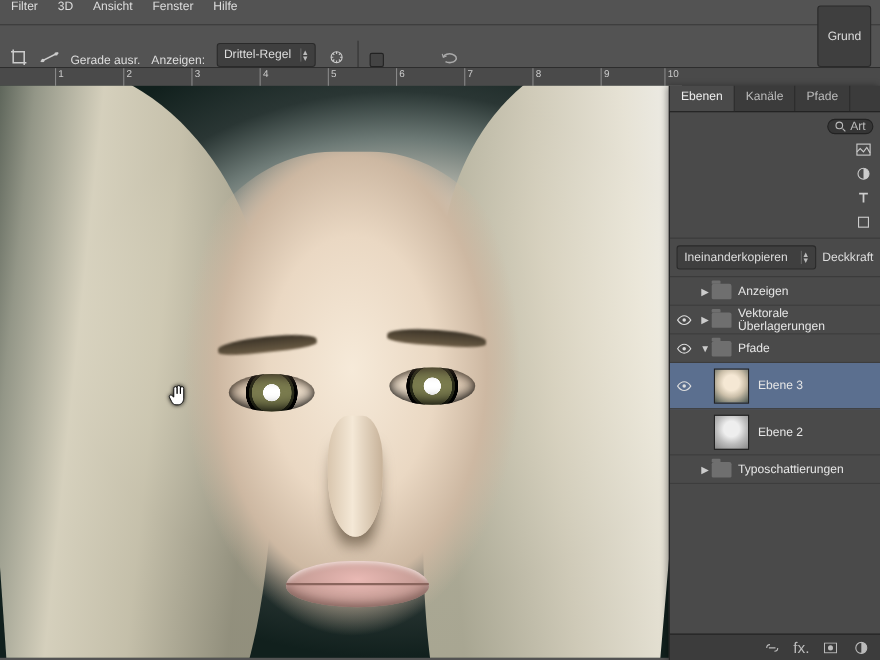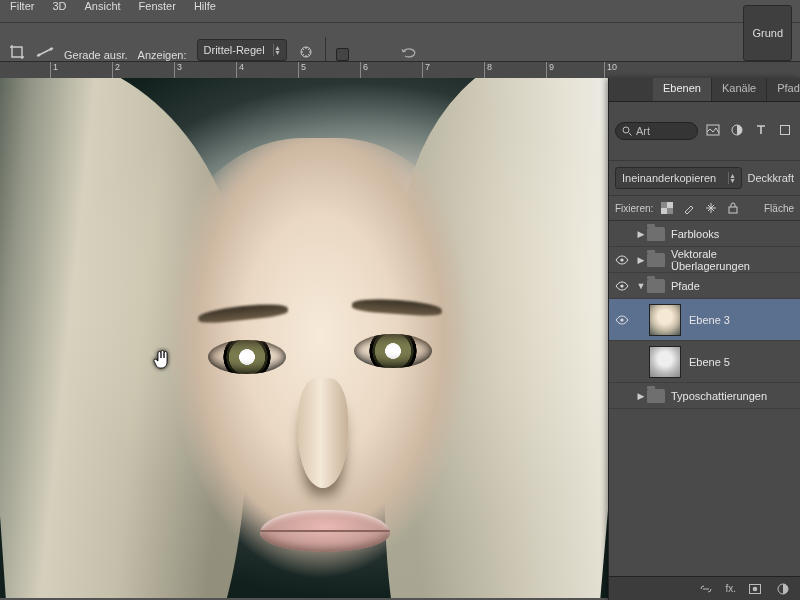--- a/index.html
+++ b/index.html
@@ -35,24 +35,24 @@
   .brow.l { left: 198px; top: 228px; transform: rotate(-6deg); }
   .brow.r { left: 352px; top: 222px; transform: rotate(4deg); }
   .nose { position: absolute; left: 298px; top: 300px; width: 50px; height: 110px; background: linear-gradient(90deg, #d9c6ae 0%, #f4e8d6 45%, #c7b299 100%); border-radius: 40% 40% 55% 55%; box-shadow: -6px 18px 14px -10px #7a6a56, 6px 18px 14px -10px #7a6a56; }
   .lips { position: absolute; left: 260px; top: 432px; width: 130px; height: 42px; background: radial-gradient(ellipse at 50% 40%, #e9b9b4 0%, #caa099 55%, #a57f78 100%); border-radius: 50% 50% 55% 55% / 60% 60% 50% 50%; box-shadow: inset 0 -6px 10px -4px #7a5a54, inset 0 3px 6px -2px #fff6f2; }
   .lips::before { content:""; position:absolute; left:0; right:0; top:48%; height:2px; background:#8a655d; border-radius:2px; }
   
   .hand-cursor { position: absolute; left: 152px; top: 270px; width: 20px; height: 22px; color: #fff; filter: drop-shadow(0 0 2px #000); }
   
   
   .panel { position: absolute; right: 0; top: 78px; width: 192px; height: 522px; background: #4a4a4a; border-left: 1px solid #222; box-shadow: -2px 0 6px rgba(0,0,0,.4); display: flex; flex-direction: column; }
-  .tabs { display: flex; background: #3b3b3b; height: 24px; border-bottom: 1px solid #222; padding-left: 44px; }
+  .tabs { display: flex; background: #3b3b3b; height: 24px; border-bottom: 1px solid #222; }
   .tab { padding: 4px 10px; color: #bbb; border-right: 1px solid #2b2b2b; }
   .tab.active { background: #4a4a4a; color: #eee; }
-  .panel-row { display: flex; align-items: flex-start; gap: 6px; padding: 20px 6px; border-bottom: 1px solid #3a3a3a; }
+  .panel-row { display: flex; align-items: flex-end; gap: 6px; padding: 6px 6px; border-bottom: 1px solid #3a3a3a; flex-direction: column; }
   .search { flex: 1; background: #353535; border: 1px solid #222; border-radius: 9px; height: 18px; display: flex; align-items: center; padding: 0 6px; gap: 4px; color: #bbb; }
   .iconbtn { width: 18px; height: 16px; display: flex; align-items: center; justify-content: center; color: #ccc; }
   .blend-row { display: flex; align-items: center; padding: 6px; gap: 6px; border-bottom: 1px solid #3a3a3a; }
   .blend { flex: 1; }
   .lock-row { display: flex; align-items: center; gap: 6px; padding: 4px 6px; border-bottom: 1px solid #333; font-size: 10px; color: #ccc; }
   .lock-row .iconbtn { width: 16px; }
   
   .layers { flex: 1; overflow: auto; }
   .layer { display: flex; align-items: center; height: 26px; border-bottom: 1px solid #3d3d3d; padding-right: 4px; }
   .layer.tall { height: 42px; }
@@ -61,21 +61,21 @@
   .layer .arrow { width: 12px; color: #ccc; font-size: 9px; text-align: center; }
   .layer .folder { width: 18px; height: 14px; background: #6f6f6f; border-radius: 2px 2px 1px 1px; position: relative; margin-right: 6px; }
   .layer .folder::before { content:""; position:absolute; left:0; top:-3px; width:8px; height:3px; background:#6f6f6f; border-radius:1px 1px 0 0; }
   .layer .thumb { width: 32px; height: 32px; border: 1px solid #222; margin-right: 8px; background: #ddd; }
   .layer .thumb.model1 { background: radial-gradient(circle at 50% 40%, #f5e8d4 0 30%, #cbbfa9 55%, #4a5650 100%); }
   .layer .thumb.model2 { background: radial-gradient(circle at 50% 40%, #eee 0 30%, #bbb 60%, #888 100%); }
   .layer .name { flex: 1; color: #e6e6e6; font-size: 11px; }
   .layer.selected { background: #5b6f8f; }
   .eyeico { width: 14px; height: 10px; }
 
-  .panel-footer { height: 24px; background: #3c3c3c; border-top: 1px solid #222; display: flex; align-items: center; justify-content: flex-end; gap: 10px; padding: 0 8px; color: #bbb; font-size: 10px; }
+  .panel-footer { height: 24px; background: #3c3c3c; border-top: 1px solid #222; display: flex; align-items: center; justify-content: flex-end; gap: 10px; padding: 0 8px; color: #bbb; font-size: 14px; }
   
   svg { display: block; }
 </style>
 </head>
 <body>
 
 <div class="menubar">
   <span>Filter</span>
   <span>3D</span>
   <span>Ansicht</span>
@@ -189,55 +189,28 @@
   </div>
 
   <div class="blend-row">
     <div class="dropdown blend">
       <span>Ineinanderkopieren</span>
       <span class="carets">▴<br>▾</span>
     </div>
     <span>Deckkraft</span>
   </div>
 
-  <div class="lock-row">
-    <span>Fixieren:</span>
-    <div class="iconbtn">
-        <svg width="12" height="12" viewBox="0 0 12 12">
-          <rect width="12" height="12" fill="#ccc"></rect>
-          <rect width="6" height="6" fill="#888"></rect>
-          <rect x="6" y="6" width="6" height="6" fill="#888"></rect>
-        </svg>
-      </div>
-    <div class="iconbtn">
-        <svg width="12" height="12" viewBox="0 0 12 12">
-          <path d="M2 10l6-6 2 2-6 6z" stroke="#ccc" fill="none"></path>
-        </svg>
-      </div>
-    <div class="iconbtn">
-        <svg width="12" height="12" viewBox="0 0 12 12">
-          <path d="M6 1v10M1 6h10M3 3l6 6M9 3l-6 6" stroke="#ccc"></path>
-        </svg>
-      </div>
-    <div class="iconbtn">
-        <svg width="10" height="12" viewBox="0 0 10 12">
-          <rect x="1" y="5" width="8" height="6" stroke="#ccc" fill="none"></rect>
-          <path d="M3 5V3a2 2 0 014 0v2" stroke="#ccc" fill="none"></path>
-        </svg>
-      </div>
-    <span style="margin-left:auto">Fläche</span>
-  </div>
 
   <div class="layers">
 
     <div class="layer">
       <div class="vis"></div>
       <div class="arrow">▶</div>
       <div class="folder"></div>
-      <div class="name">Farblooks</div>
+      <div class="name">Anzeigen</div>
     </div>
 
     <div class="layer">
       <div class="vis">
         <svg class="eyeico" viewBox="0 0 14 10">
             <path d="M1 5c2-3 4-4 6-4s4 1 6 4c-2 3-4 4-6 4S3 8 1 5z" stroke="#ddd" fill="none"></path>
             <circle cx="7" cy="5" r="1.6" fill="#ddd"></circle>
           </svg>
       </div>
       <div class="arrow">▶</div>
@@ -266,21 +239,21 @@
       </div>
       <div class="indent"></div>
       <div class="thumb model1"></div>
       <div class="name">Ebene 3</div>
     </div>
 
     <div class="layer tall">
       <div class="vis"></div>
       <div class="indent"></div>
       <div class="thumb model2"></div>
-      <div class="name">Ebene 5</div>
+      <div class="name">Ebene 2</div>
     </div>
 
     <div class="layer">
       <div class="vis"></div>
       <div class="arrow">▶</div>
       <div class="folder"></div>
       <div class="name">Typoschattierungen</div>
     </div>
   </div>
 

